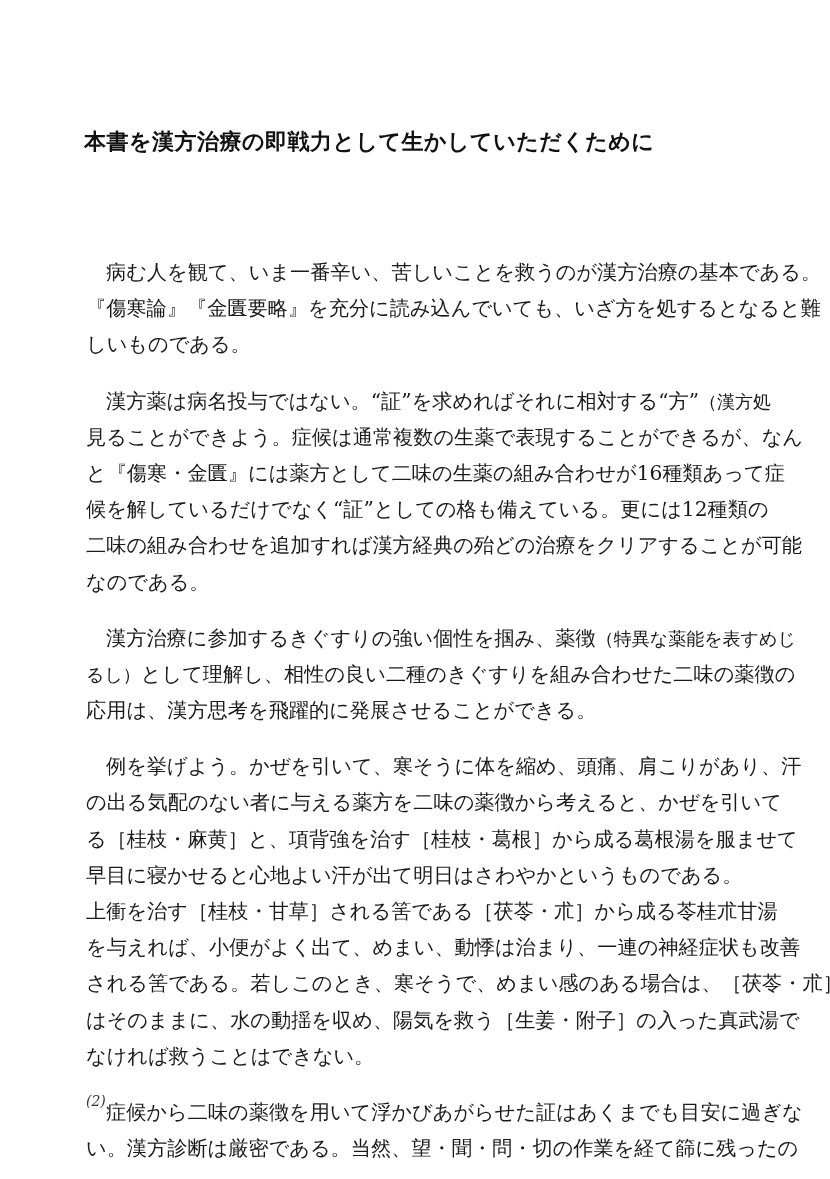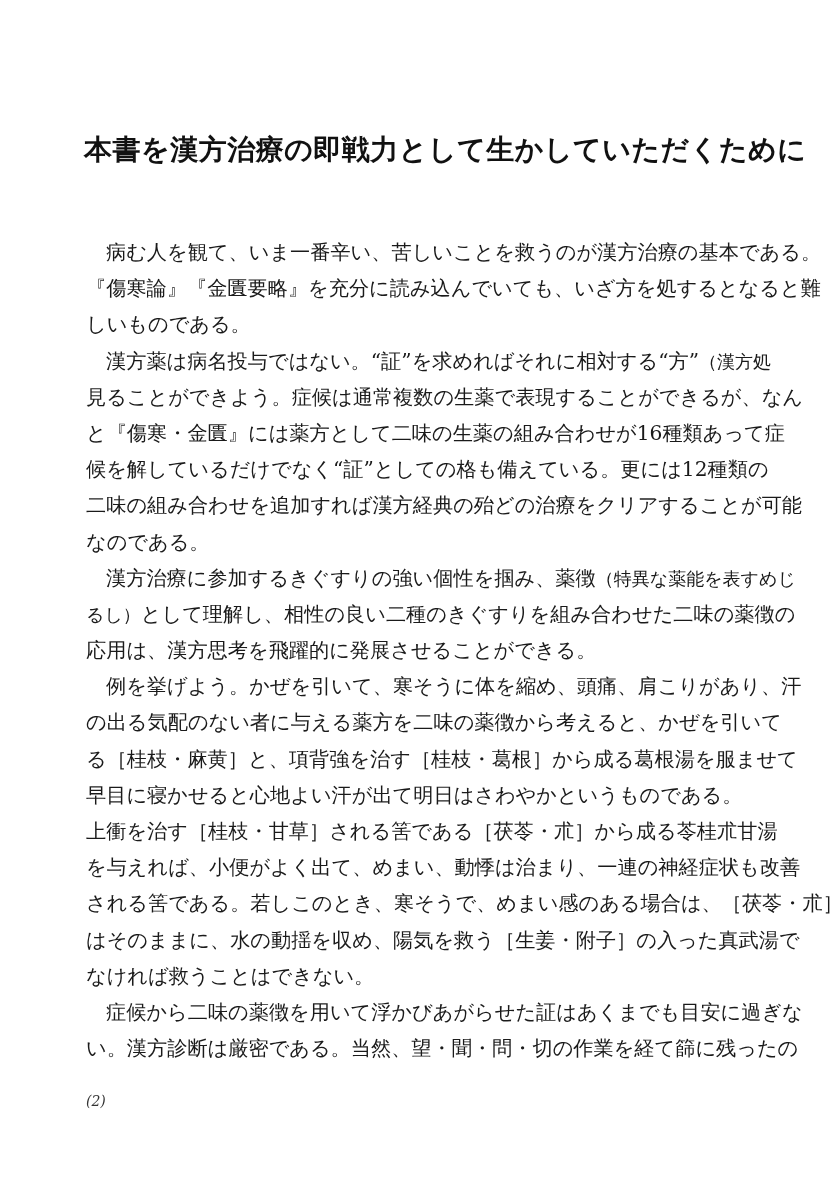--- a/index.html
+++ b/index.html
@@ -1,24 +1,24 @@
 <!DOCTYPE html>
 <html><head>
 <meta charset="utf-8">
 <style>
   html, body { margin: 0; padding: 0; background: #ffffff; }
   body { width: 830px; height: 1179px; position: relative; overflow: hidden;
          font-family: "DejaVu Serif", "Liberation Serif", serif; color: #1a1a1a; }
-  .title { position: absolute; left: 84px; top: 112px; font-size: 28px; font-weight: bold;
+  .title { position: absolute; left: 84px; top: 112px; font-size: 22px; font-weight: bold;
            letter-spacing: 0.5px; white-space: nowrap; color: #111; }
   .body-text { position: absolute; left: 86px; top: 234px; width: 656px; }
   .line { height: 36.2px; line-height: 36.2px; font-size: 20.2px; white-space: nowrap;
           text-align: justify; text-align-last: justify; }
   .line.last { text-align-last: left; }
-  .line.indent { padding-left: 20px; }
+  .line.indent { padding-left: 20px; margin-top: 20px; }
   .small { font-size: 18px; }
   .page-number { position: absolute; left: 86px; top: 1093px; font-size: 14px;
                  font-style: italic; color: #333; }
 </style>
 </head>
 <body>
 
 <h1 class="title">本書を漢方治療の即戦力として生かしていただくために</h1>
 
 <div class="body-text" id="body">

